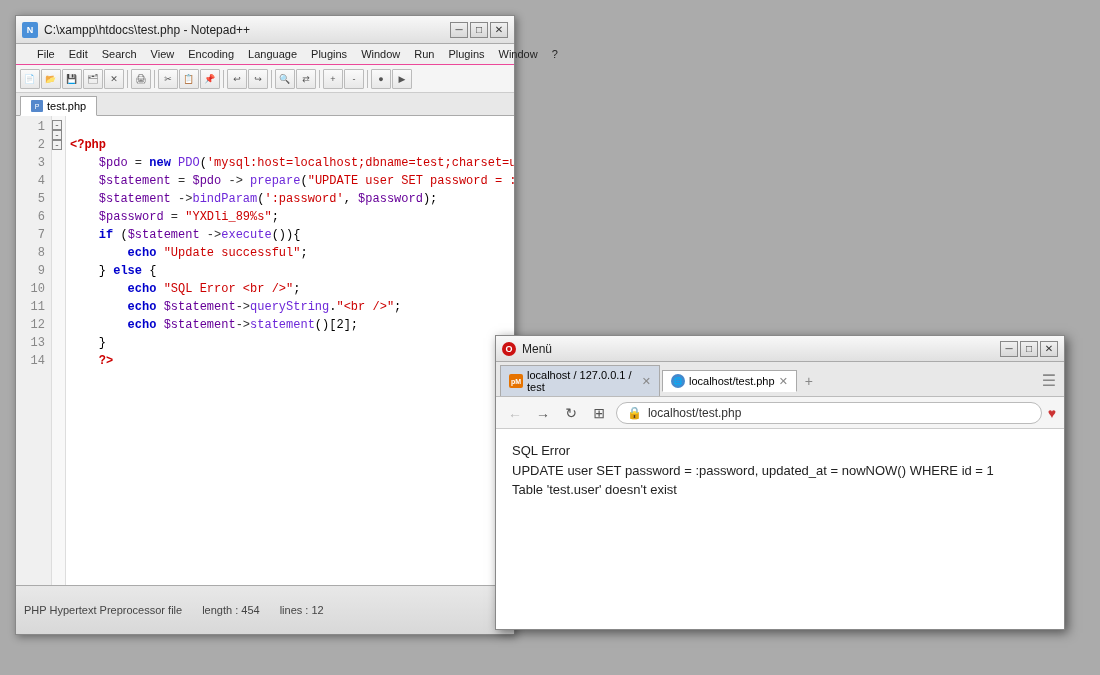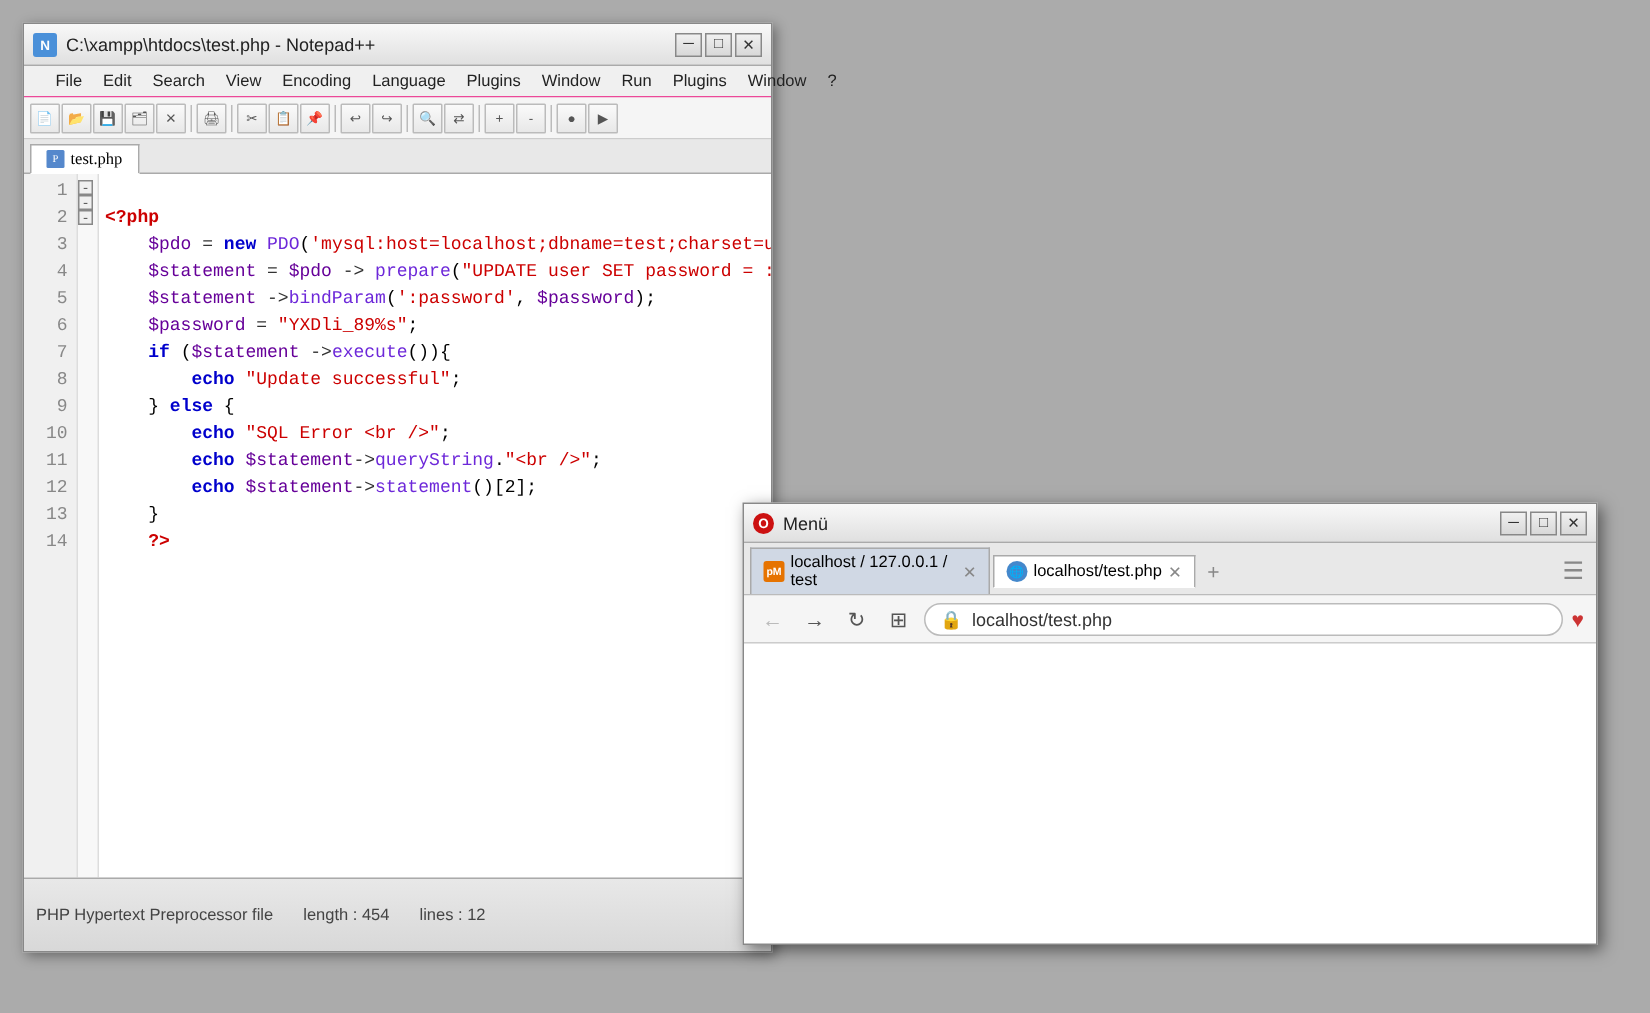--- a/index.html
+++ b/index.html
@@ -92,21 +92,21 @@
       display: flex;
       padding: 3px 4px 0;
     }
     .npp-tab {
       background: #d0d8e4;
       border: 1px solid #aaa;
       border-bottom: none;
       padding: 3px 10px;
       font-size: 11px;
       cursor: pointer;
-      display: flex; align-items: flex-start; gap: 4px; font-family: Liberation Serif, serif;
+      display: flex; align-items: flex-start; gap: 4px;
     }
     .npp-tab.active {
       background: #ffffff;
       border-bottom: 1px solid #fff;
       margin-bottom: -1px;
     }
     .tab-icon {
       width: 12px; height: 12px;
       background: #5588cc;
       border-radius: 1px;
@@ -466,13 +466,18 @@
     <div class="nav-btn">→</div>
     <div class="nav-btn">↻</div>
     <div class="nav-btn">⊞</div>
     <div class="address-bar">
       <span style="font-size:12px;color:#888;">🔒</span>
       <span class="address-text">localhost/test.php</span>
     </div>
     <div class="heart-icon">♥</div>
   </div>
 
+  <div class="browser-content">
+    <div style="font-weight:normal;">SQL Error</div>
+    <div>UPDATE user SET password = :password, updated_at = nowNOW() WHERE id = 1</div>
+    <div>Table 'test.user' doesn't exist</div>
+  </div>
 </div>
 
 </body></html>

